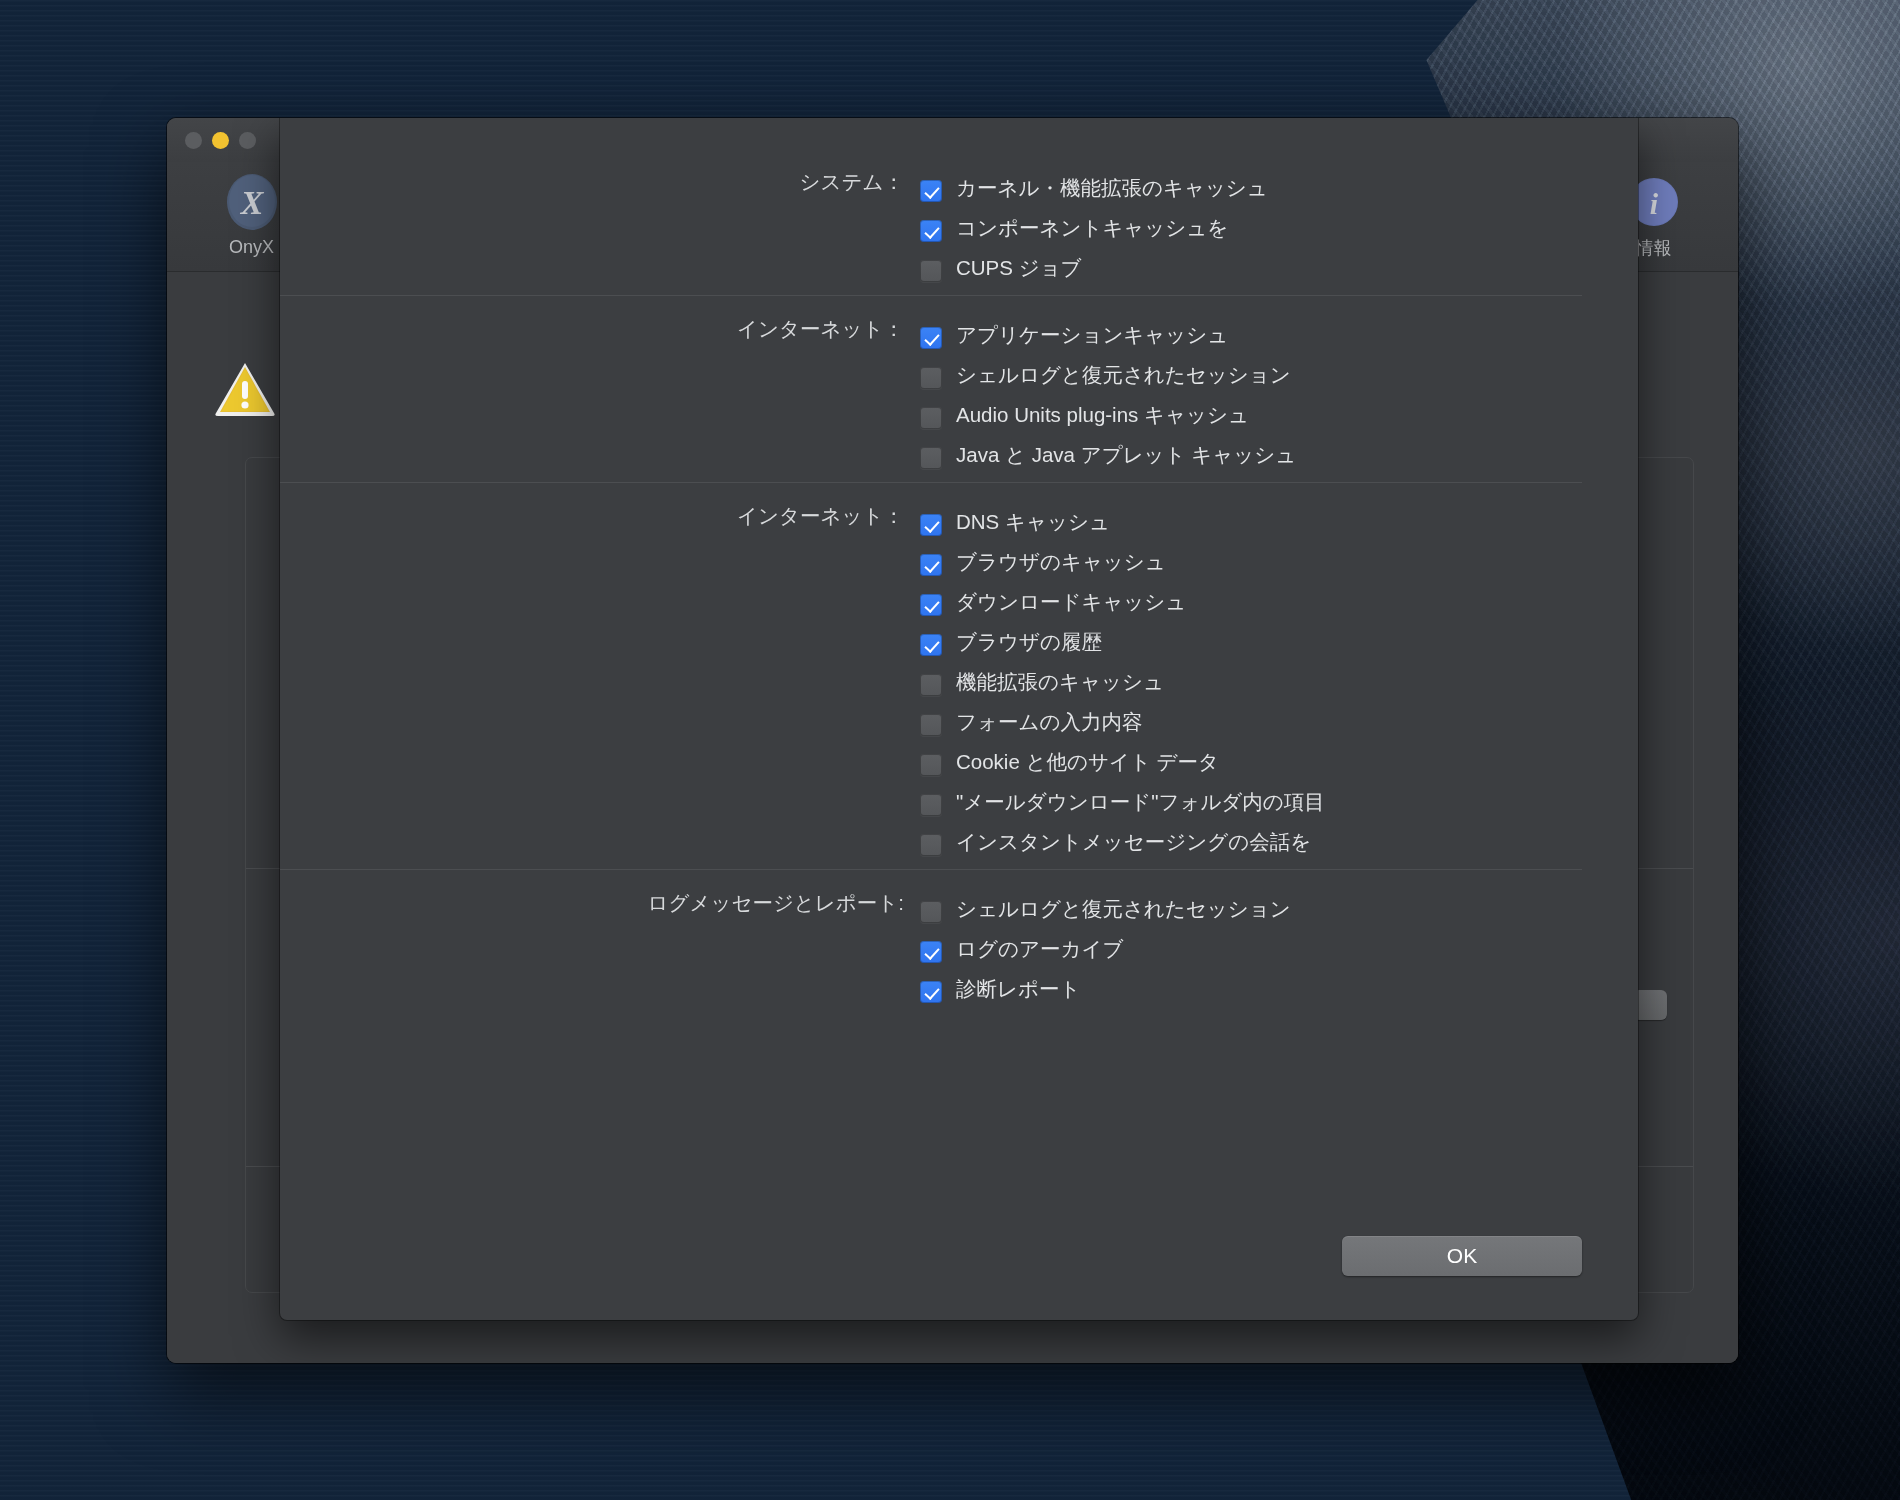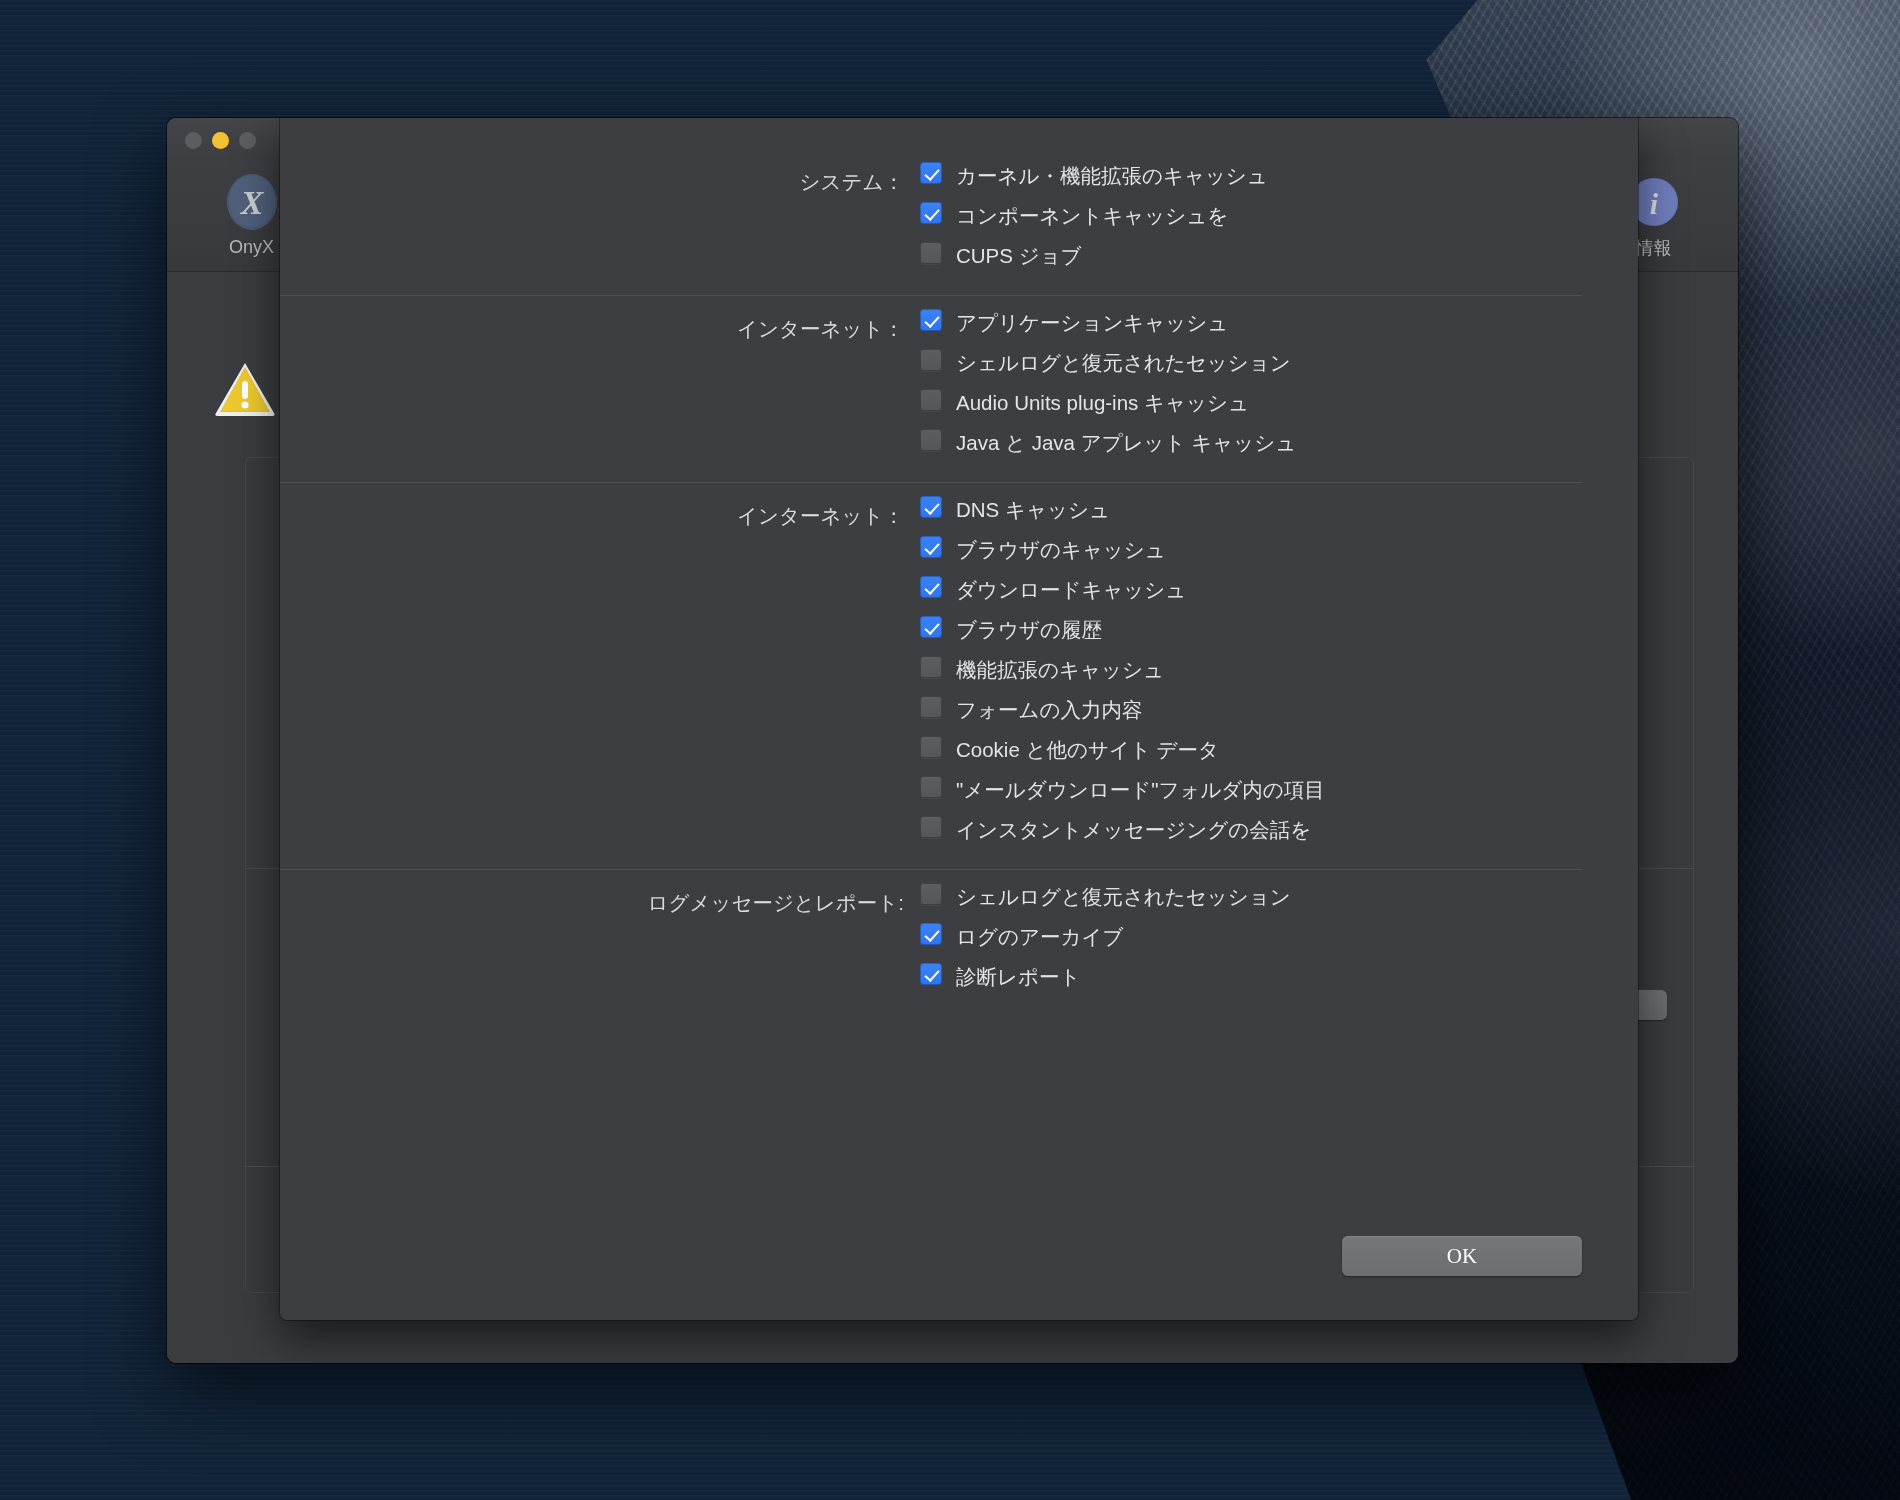--- a/index.html
+++ b/index.html
@@ -128,21 +128,21 @@
 
   .group{ position:relative; }
   .grouprow{
     display:flex; align-items:flex-start;
   }
   .grouplabel{
     width:640px; text-align:right; padding-right:16px;
     color:#d7d9db; font-size:20.5px; line-height:40px; white-space:nowrap;padding-left:38px;
   }
   .rows{ flex:1 1 auto; }
-  .row{ display:flex; align-items:flex-start; height:40px; }
+  .row{ display:flex; align-items:flex-end; height:40px; }
   .rowlabel{ color:#e2e4e6; font-size:20.5px; white-space:nowrap; }
 
   .cb{
     width:22px; height:22px; border-radius:4px; margin-right:14px;
     flex:0 0 auto; position:relative;
   }
   .cb.off{
     background:linear-gradient(180deg,#5c5e61 0%,#545659 100%);
     box-shadow:inset 0 0 0 1px rgba(0,0,0,.28), 0 1px 0 rgba(255,255,255,.05);
   }
@@ -155,21 +155,21 @@
     width:6px; height:12px; border:solid #fff; border-width:0 2.6px 2.6px 0;
     transform:rotate(42deg);
   }
   .divider{ height:1px; background:#4c4e51; margin:13px 0 13px 0; }
   .sheet-footer{
     position:absolute; left:0; right:56px; bottom:44px; display:flex; justify-content:flex-end;
   }
   .okbtn{
     width:240px; height:40px; border-radius:6px; border:none;
     background:linear-gradient(180deg,#75777a 0%,#6b6d70 100%);
-    color:#fff; font-size:21px; font-family:Liberation Serif, serif;
+    color:#fff; font-size:21px; font-family:Liberation Sans, sans-serif;
     box-shadow:0 1px 2px rgba(0,0,0,.45), inset 0 1px 0 rgba(255,255,255,.10);
   }
 </style>
 </head>
 <body>
 
 <div id="desktop">
   <div id="cliff"></div>
   <div id="rocks"></div>
 </div>

